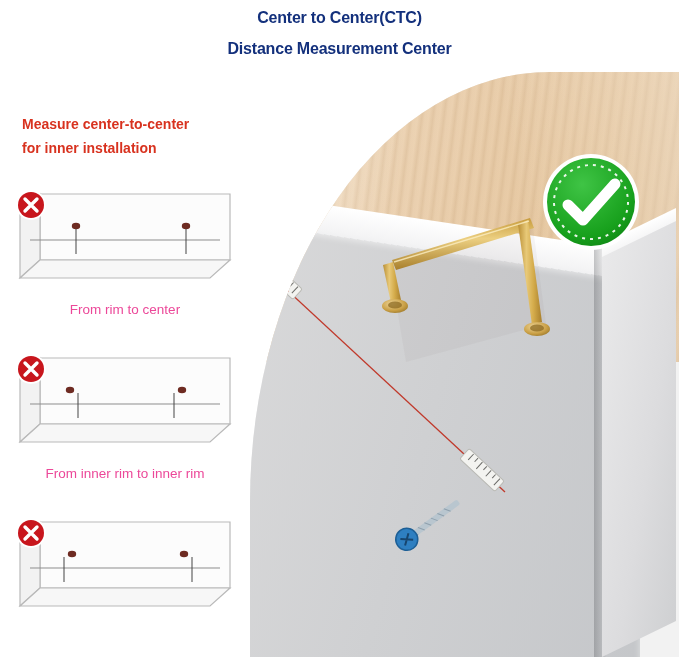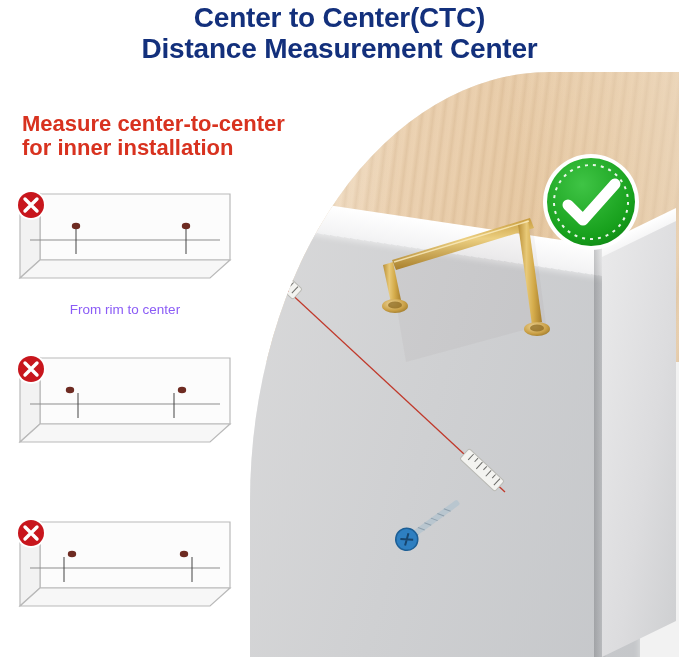--- a/index.html
+++ b/index.html
@@ -21,21 +21,21 @@
     position: absolute;
     left: 0;
     top: 2px;
     width: 679px;
     text-align: center;
     z-index: 40;
   }
   #title-block .line {
     color: #13307c;
     font-weight: bold;
-    font-size: 28px;
+    font-size: 16px;
     line-height: 31px;
     letter-spacing: -0.2px;
     white-space: nowrap;
   }
 
   
   #photo {
     position: absolute;
     left: 250px;
     top: 72px;
@@ -150,21 +150,21 @@
   #callout {
     position: absolute;
     left: 22px;
     top: 112px;
     width: 262px;
     z-index: 45;
   }
   #callout .ctext {
     color: #d8321f;
     font-weight: bold;
-    font-size: 22px;
+    font-size: 14px;
     line-height: 24px;
     white-space: nowrap;
   }
 
   
   .example {
     position: absolute;
     left: 6px;
     width: 238px;
   }
@@ -173,21 +173,21 @@
   #ex2 { top: 514px; }
 
   .example .art {
     position: relative;
     width: 238px;
     height: 112px;
   }
   .example .caption {
     text-align: center;
     font-size: 13.5px;
-    color: #8b5cf6;
+    color: #ec4899;
     margin-top: 4px;
     white-space: nowrap;
   }
   .x-badge {
     position: absolute;
     left: 8px;
     top: 2px;
     width: 34px;
     height: 34px;
     z-index: 6;
@@ -360,20 +360,21 @@
         <ellipse cx="176" cy="40" rx="4.2" ry="3.2" fill="#6e2b22"></ellipse>
         <line x1="72" y1="43" x2="72" y2="68" stroke="#444" stroke-width="1"></line>
         <line x1="168" y1="43" x2="168" y2="68" stroke="#444" stroke-width="1"></line>
       </svg>
       <svg class="x-badge" viewBox="0 0 34 34">
         <circle cx="17" cy="17" r="15" fill="#ffffff"></circle>
         <circle cx="17" cy="17" r="13" fill="#c8161d"></circle>
         <path d="M11 11 L23 23 M23 11 L11 23" stroke="#ffffff" stroke-width="3.4" stroke-linecap="round"></path>
       </svg>
     </div>
+    <div class="caption">From inner rim to inner rim</div>
   </div>
 
   <div class="example" id="ex2">
     <div class="art">
       <svg viewBox="0 0 238 112" style="position:absolute;left:0;top:0;width:238px;height:112px;">
         <polygon points="34,8 224,8 224,74 34,74" fill="#fcfcfc" stroke="#b9b9b9" stroke-width="1.2"></polygon>
         <polygon points="34,8 14,26 14,92 34,74" fill="#f2f2f2" stroke="#b9b9b9" stroke-width="1.2"></polygon>
         <polygon points="34,74 14,92 204,92 224,74" fill="#f7f7f7" stroke="#b9b9b9" stroke-width="1.2"></polygon>
         <line x1="24" y1="54" x2="214" y2="54" stroke="#8d8d8d" stroke-width="1"></line>
         <ellipse cx="66" cy="40" rx="4.2" ry="3.2" fill="#6e2b22"></ellipse>

